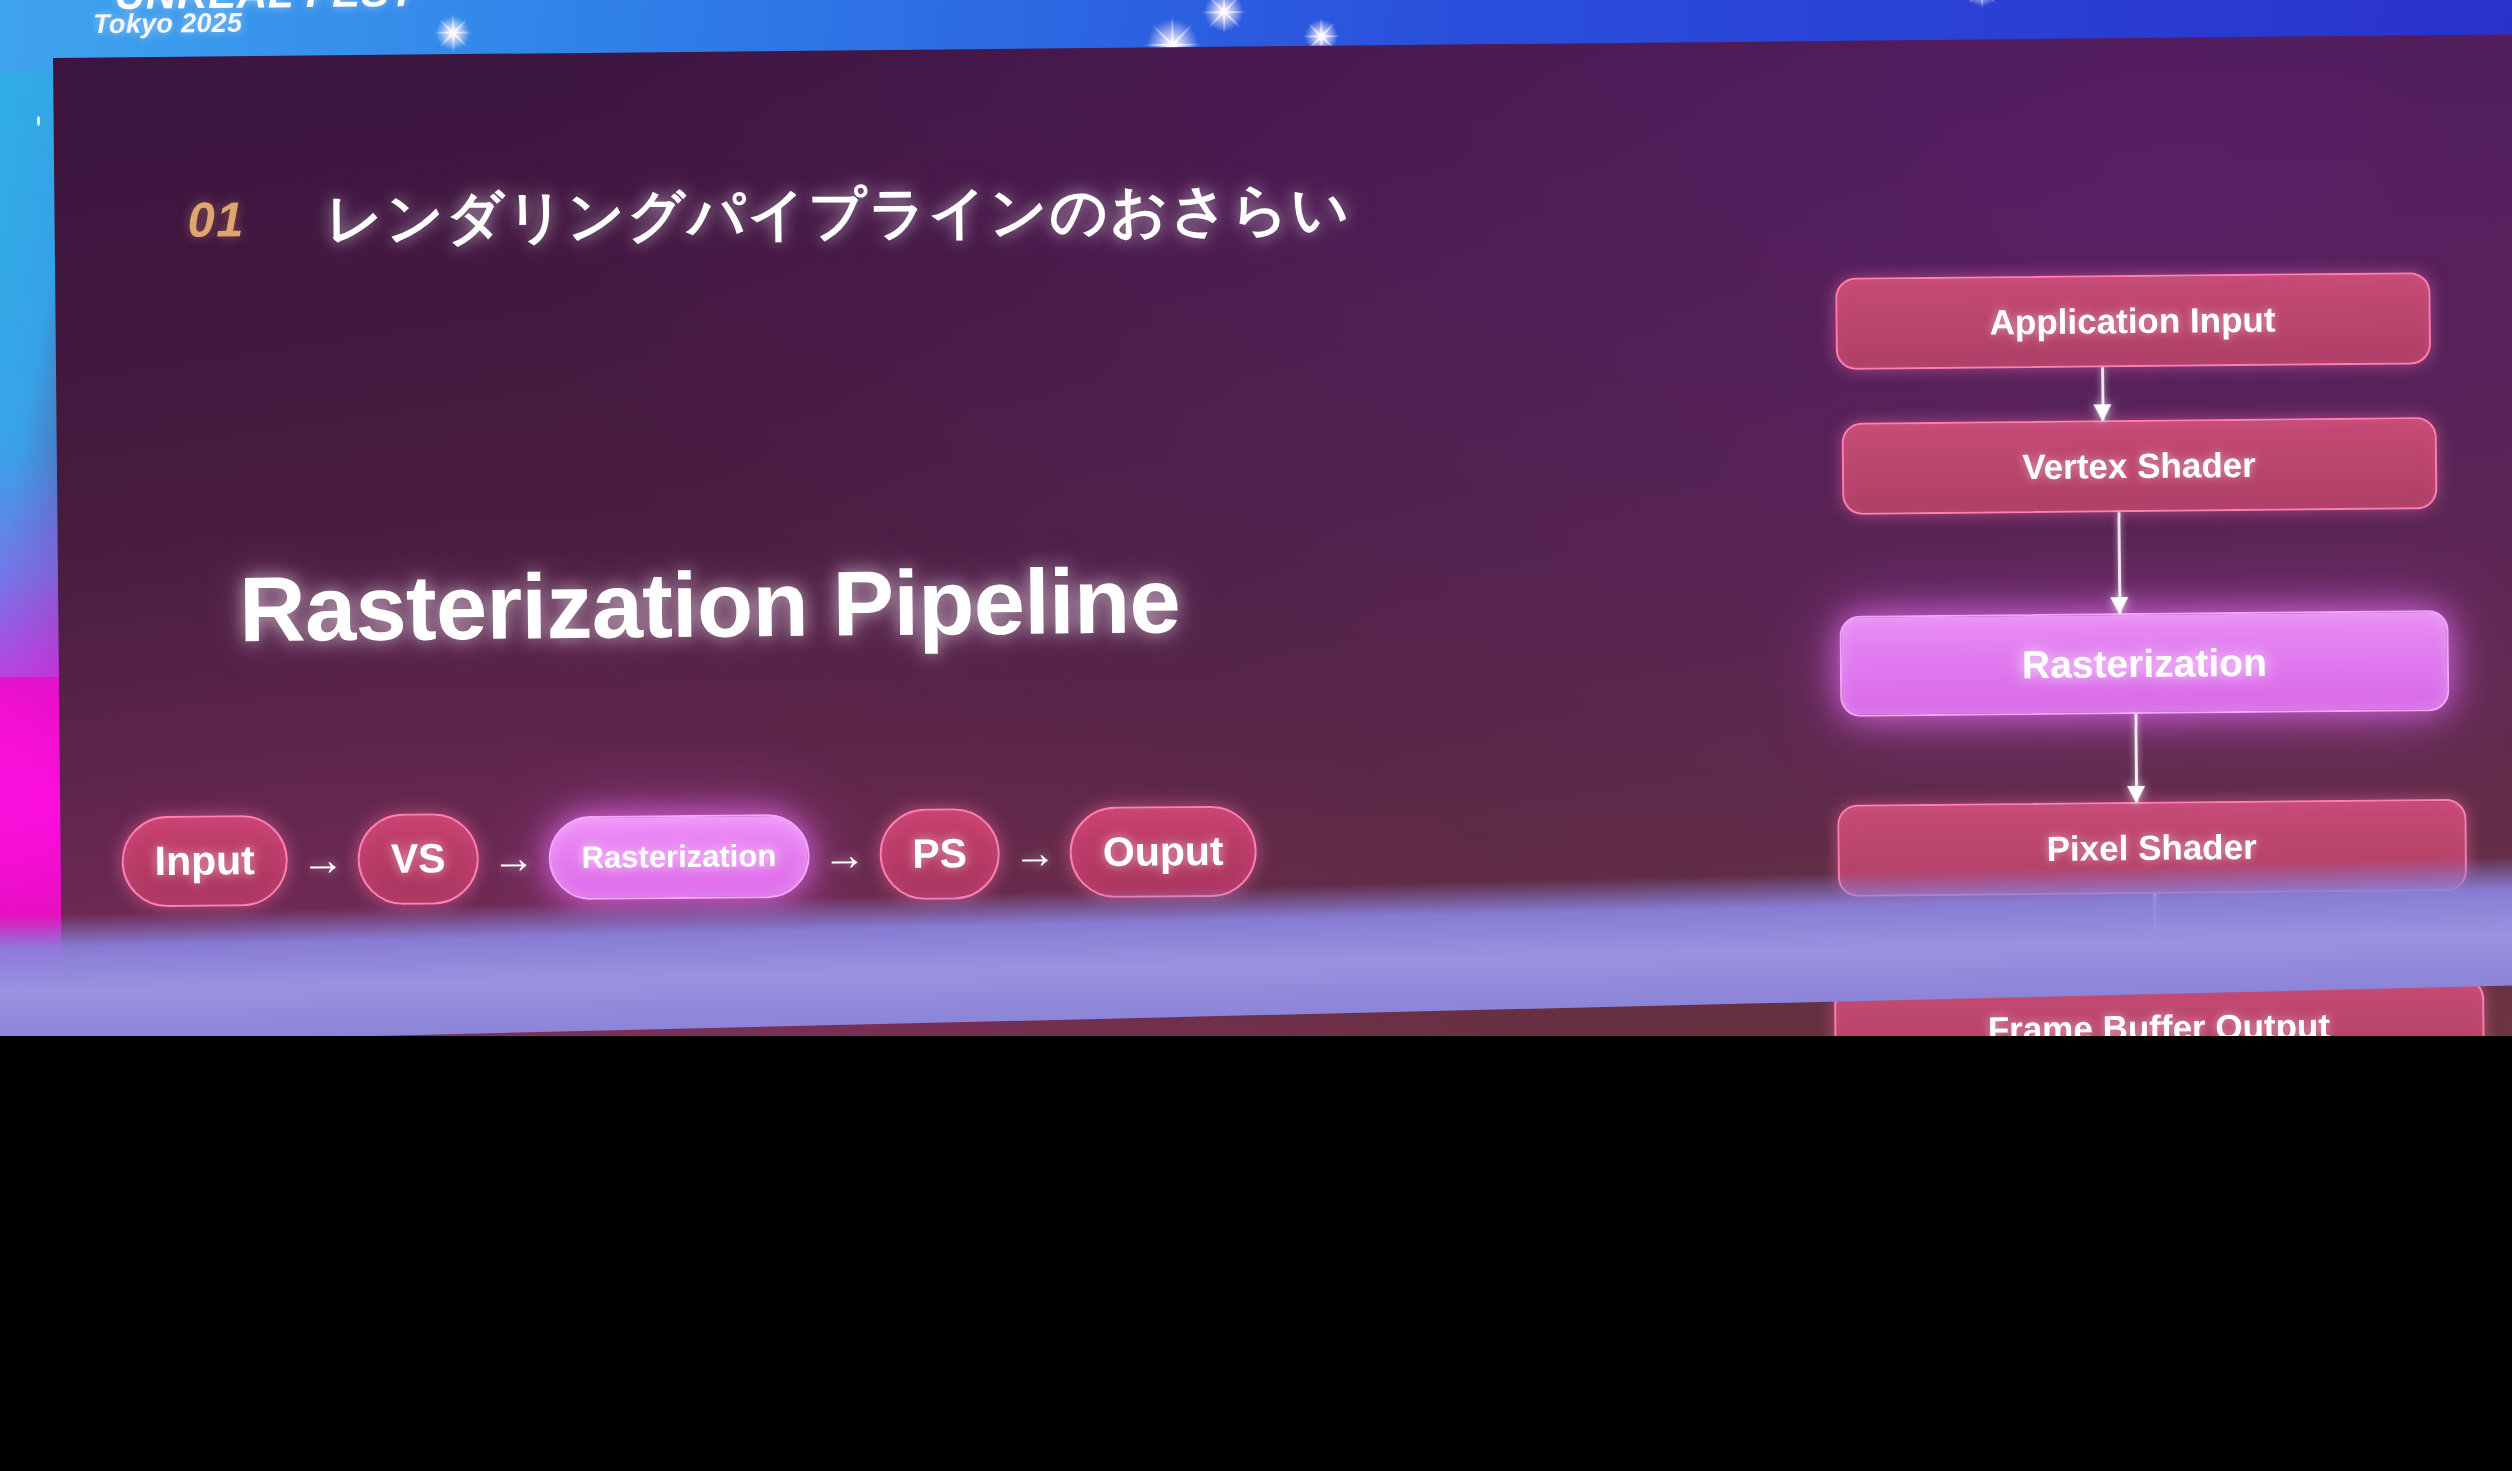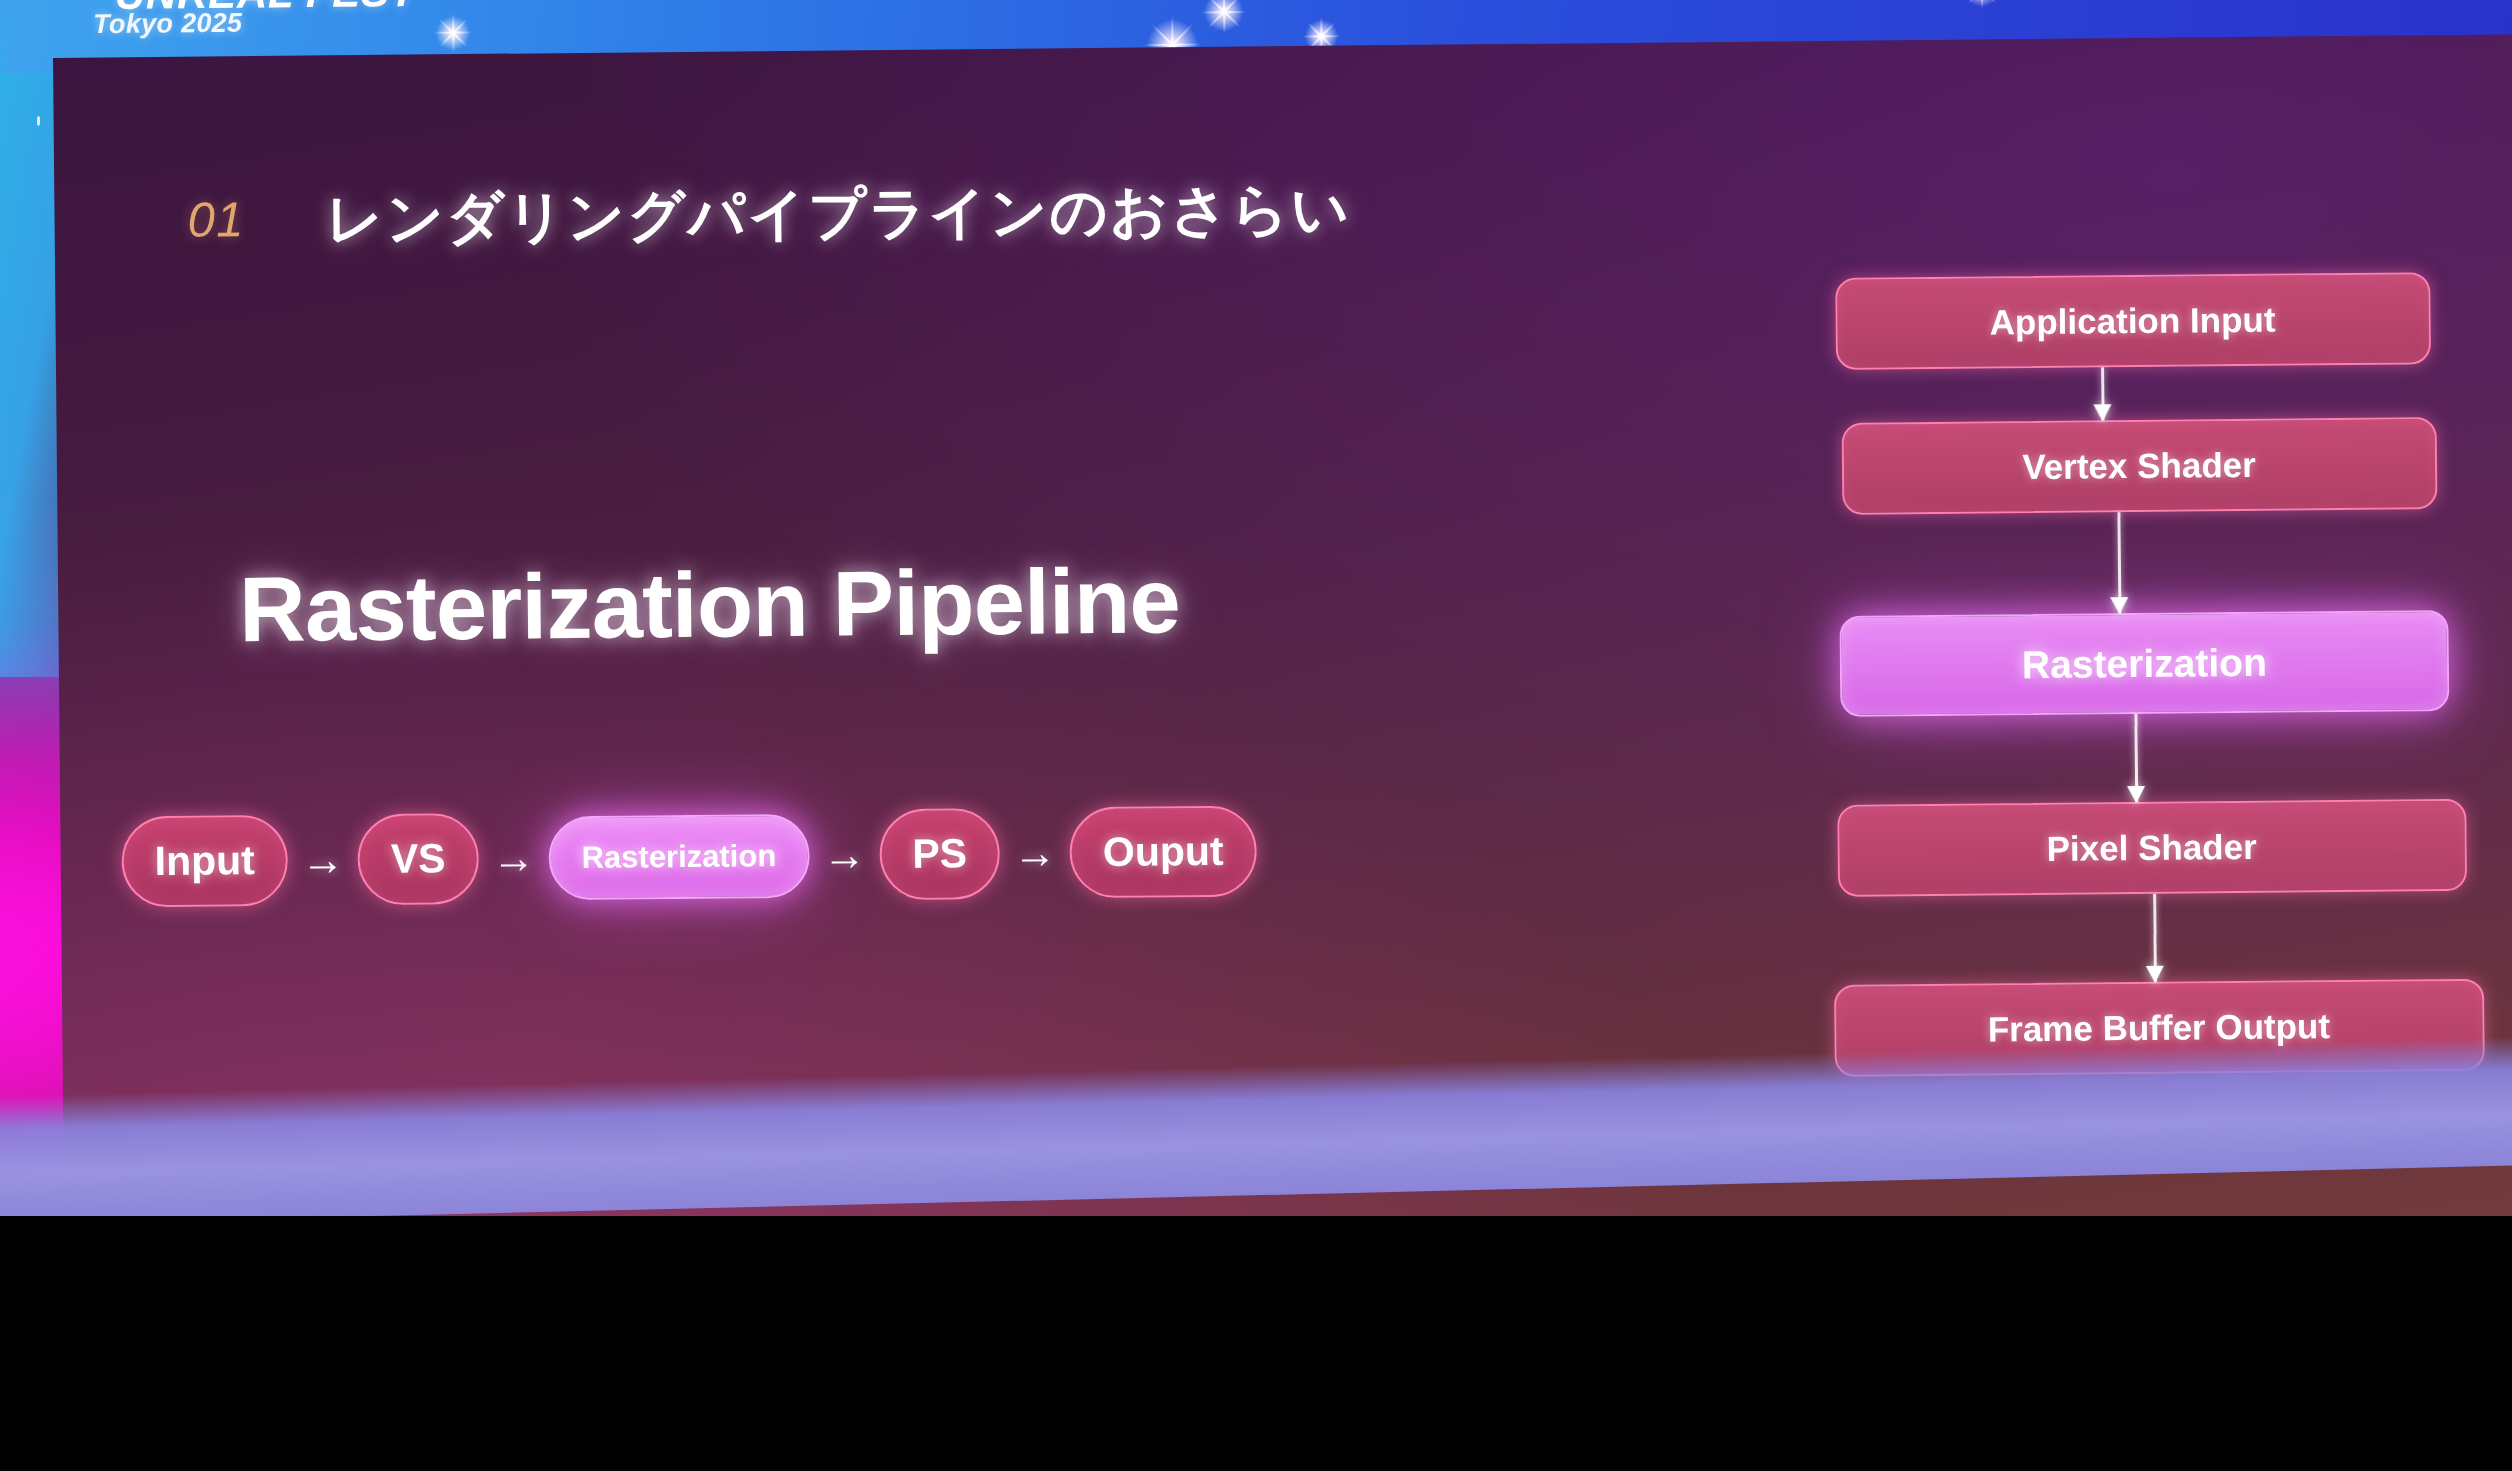--- a/index.html
+++ b/index.html
@@ -1,17 +1,17 @@
 <!DOCTYPE html>
 <html style="font-size:10.8px"><head>
 <meta charset="utf-8">
 <style>
   html,body{margin:0;padding:0;background:#000;}
   #stage{
-    position:relative;width:2512px;height:1216px;overflow:hidden;
+    position:relative;width:2512px;height:1036px;overflow:hidden;
     font-family:"Liberation Sans","DejaVu Sans",sans-serif;
     background:#1d4ed8;
   }
 
   
   .backdrop{position:absolute;inset:0;
     background:
       radial-gradient(circle at 2% 78%, rgba(255,0,220,.95) 0%, rgba(255,0,200,.45) 9%, rgba(255,0,200,0) 22%),
       radial-gradient(ellipse at 0% 55%, rgba(0,200,255,.55) 0%, rgba(0,170,255,0) 18%),
       linear-gradient(178deg,#2b6fd6 0%,#2b6fd6 2%,#2446c6 4%, #1b2f9e 5.3%, #1b2f9e 5.6%, #33123a 6.2%, #3a1238 20%, #4a1b3e 55%, #6d2f37 85%, #7a3a38 100%);
@@ -53,21 +53,21 @@
   
   .slide{position:absolute;left:53px;top:58px;width:2463px;height:1360px;
     transform:rotate(-0.55deg);transform-origin:left top;
     background:
       radial-gradient(ellipse at 12% 96%, rgba(255,60,210,.30) 0%, rgba(255,60,210,0) 46%),
       radial-gradient(ellipse at 86% 10%, rgba(120,40,170,.35) 0%, rgba(120,40,170,0) 55%),
       linear-gradient(172deg,#3b1540 0%,#42183f 18%,#4c2040 38%,#5b2a3f 58%,#6b343c 78%,#77403c 100%);
     overflow:hidden;}
 
   
-  .sec-no{position:absolute;left:133px;top:135px;font-size:49px;font-weight:400;
+  .sec-no{position:absolute;left:133px;top:135px;font-size:49px;font-weight:700;
     font-style:italic;color:#e0a66f;letter-spacing:1.4px;
     text-shadow:0 0 12px rgba(224,166,111,.45);}
   .sec-title{position:absolute;left:271px;top:126px;font-size:57px;font-weight:700;
     color:#fff;letter-spacing:2px;white-space:nowrap;
     text-shadow:0 0 15px rgba(255,255,255,.55),0 0 37px rgba(255,210,255,.25);}
 
   
   .bigtitle{position:absolute;left:181px;top:501px;font-size:92px;font-weight:800;
     color:#fff;letter-spacing:-0.7px;white-space:nowrap;
     text-shadow:0 0 17.6px rgba(255,255,255,.6),0 0 47px rgba(255,190,255,.3);}

